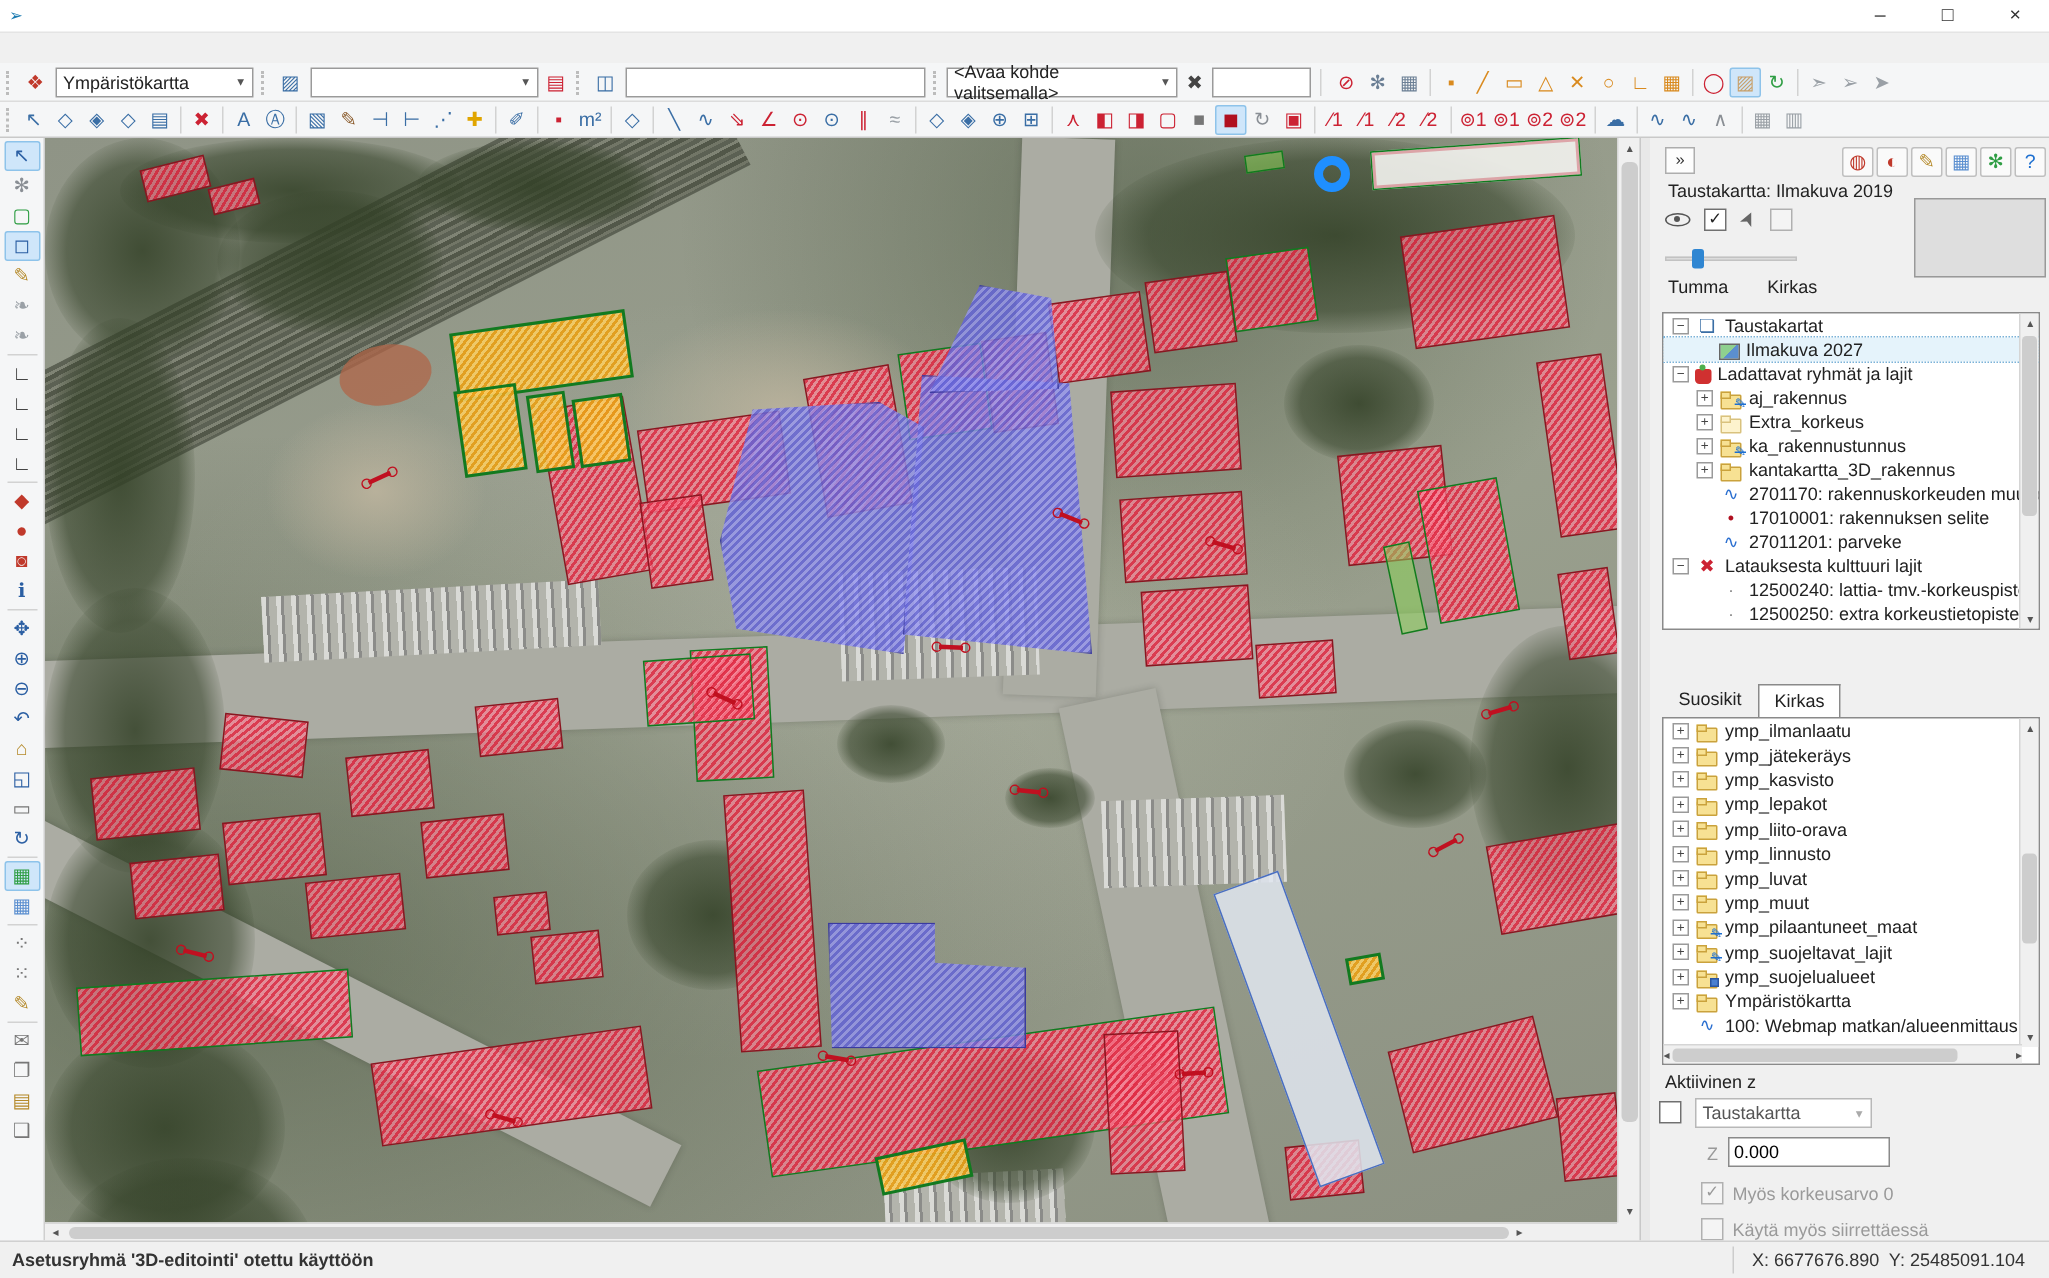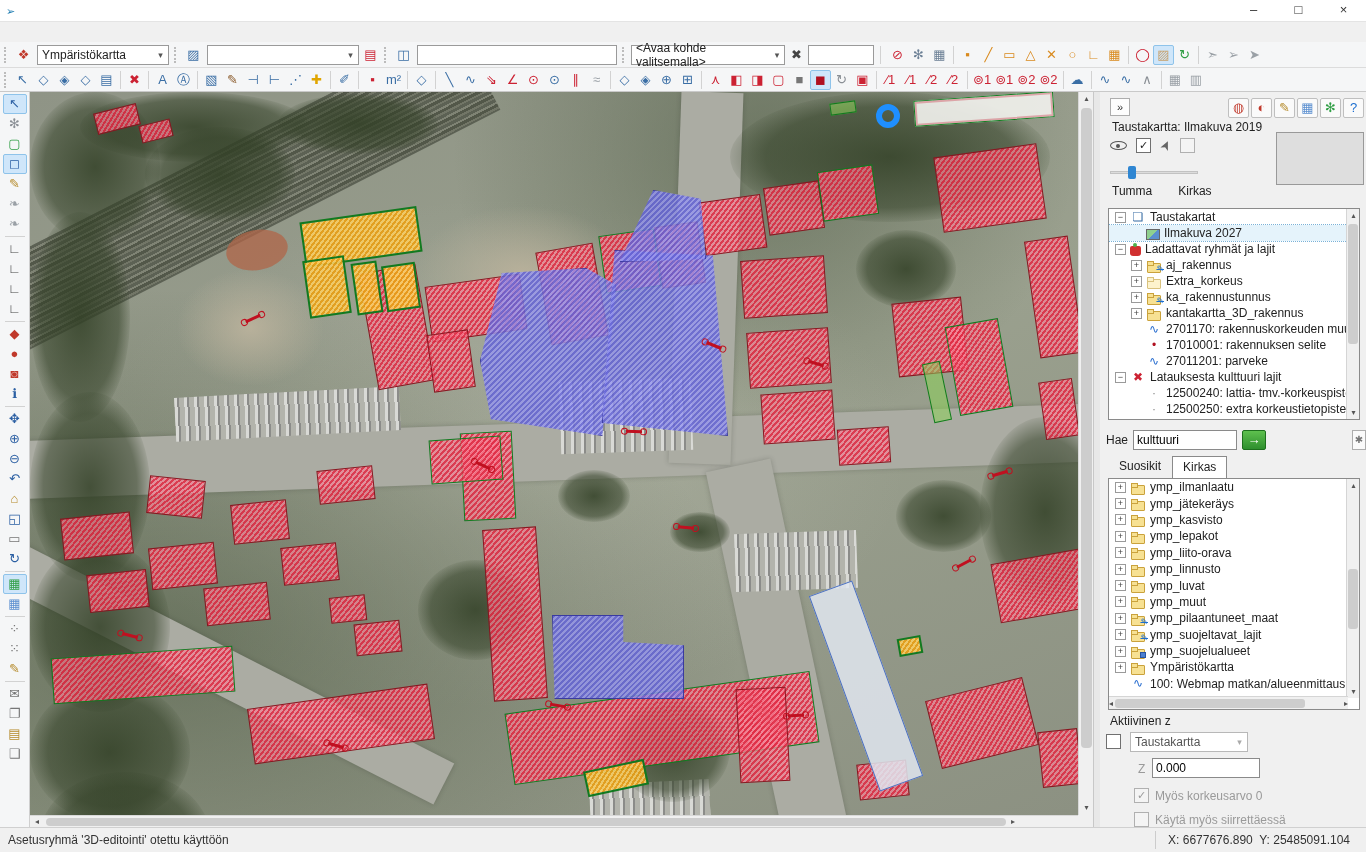--- a/index.html
+++ b/index.html
@@ -127,21 +127,21 @@
   #az-title{position:absolute;left:10px;top:2px;}
   #az-check{position:absolute;left:6px;top:22px;}
   #az-combo{position:absolute;left:30px;top:20px;width:118px;height:20px;border:1px solid #b8b8b8;background:#fff;color:#555;display:flex;align-items:center;padding-left:4px;}
   #az-combo .dd{margin-left:auto;width:15px;text-align:center;color:#aaa;font-size:9px;}
   #az-zlabel{position:absolute;left:38px;top:50px;color:#9a9a9a;}
   #az-zinput{position:absolute;left:52px;top:46px;width:108px;height:20px;border:1px solid #8a8a8a;font-size:12px;padding:0 3px;}
   .az-opt{position:absolute;display:flex;align-items:center;gap:6px;color:#9a9a9a;}
 
   
   #statusbar{position:absolute;left:0;top:827px;width:1366px;height:25px;background:#f0f0f0;border-top:1px solid #d0d0d0;display:flex;align-items:center;font-size:12px;color:#333;}
-  #status-msg{padding-left:8px;}
+  #status-msg{padding-left:8px;font-weight:bold;}
   #status-coords{margin-left:auto;border-left:1px solid #ccc;padding:0 16px 0 12px;height:18px;line-height:18px;white-space:pre;}
 </style>
 </head>
 <body>
 
 <div id="app">
 
   <div id="titlebar">
     <span id="app-icon">➢</span>
     <div id="win-controls">
@@ -526,26 +526,20 @@
             <span>12500250: extra korkeustietopiste</span>
           </div>
         </div>
       <div class="sb-v">
         <div class="sb-arrow">▴</div>
         <div class="sb-thumb" style="top:15px;height:120px"></div>
         <div class="sb-arrow dn">▾</div>
       </div>
     </div>
 
-    <div id="search-row">
-      <span>Hae</span>
-      <input id="search-input" value="kulttuuri" style="">
-      <span id="go-btn">→</span>
-      <span id="edge-btn">✱</span>
-    </div>
 
     <div id="tabs">
         <span class="tab">Suosikit</span>
         <span class="tab active">Kirkas</span>
       </div>
 
     <div id="layerbox" class="listbox">
       <div id="layer-rows">
           <div class="lrow" style="padding-left: 6px;">
             <span class="plusbox">+</span>

